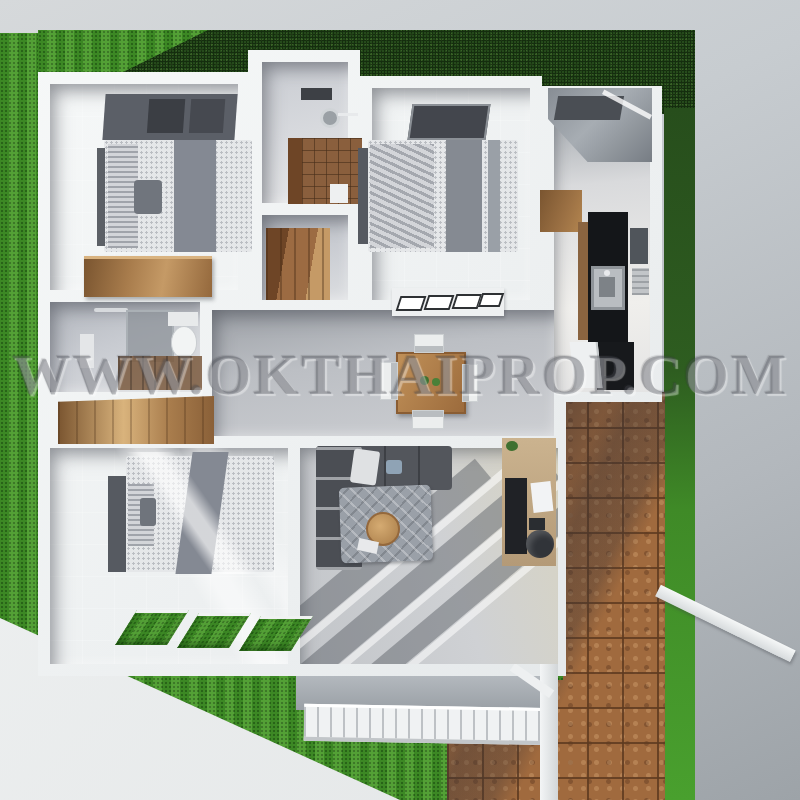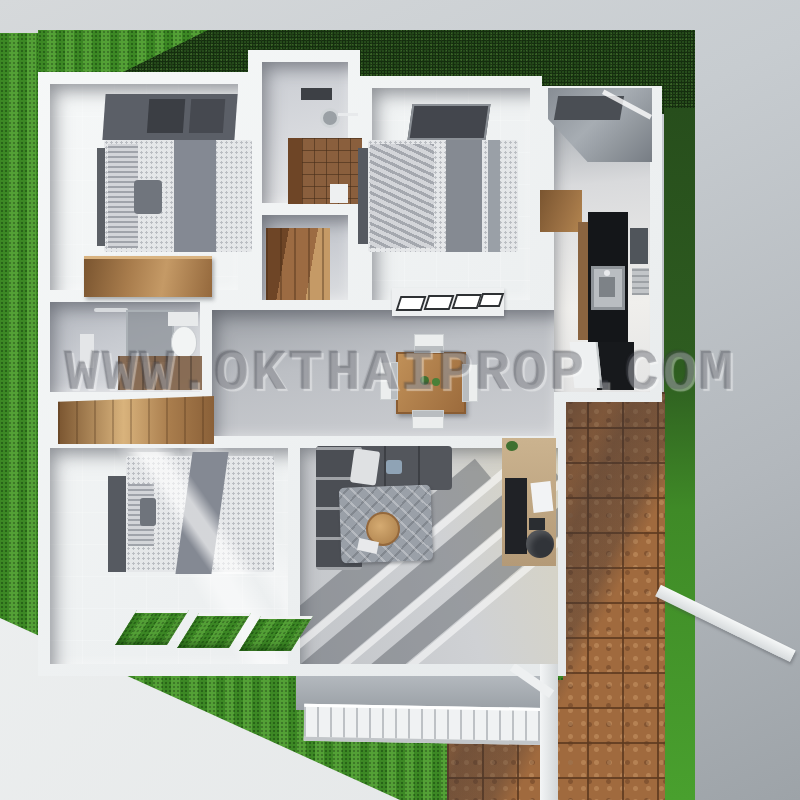--- a/index.html
+++ b/index.html
@@ -1,17 +1,17 @@
 <!DOCTYPE html>
 <html><head>
 <meta charset="utf-8">
 <style>
   html,body{margin:0;padding:0;background:#888;}
   #canvas{position:relative;width:800px;height:800px;overflow:hidden;
-    font-family:Liberation Mono, monospace;
+    font-family:Liberation Serif, serif;
     background:linear-gradient(155deg,#d6d9db 0%,#c7ccd0 35%,#b3b8bd 70%,#9da3a8 100%);}
   .abs{position:absolute;}
   
   .grassL{background-color:#47992b;
     background-image:repeating-linear-gradient(90deg,rgba(0,45,0,.16) 0 9px,rgba(240,255,190,.07) 9px 18px),
       radial-gradient(rgba(12,45,6,.4) 1px,transparent 1.4px);
     background-size:auto,4px 4px;}
   .grassD{background-color:#254a1b;
     background-image:radial-gradient(rgba(6,22,4,.55) 1px,transparent 1.3px),
       radial-gradient(rgba(112,162,72,.28) 1px,transparent 1.3px);

